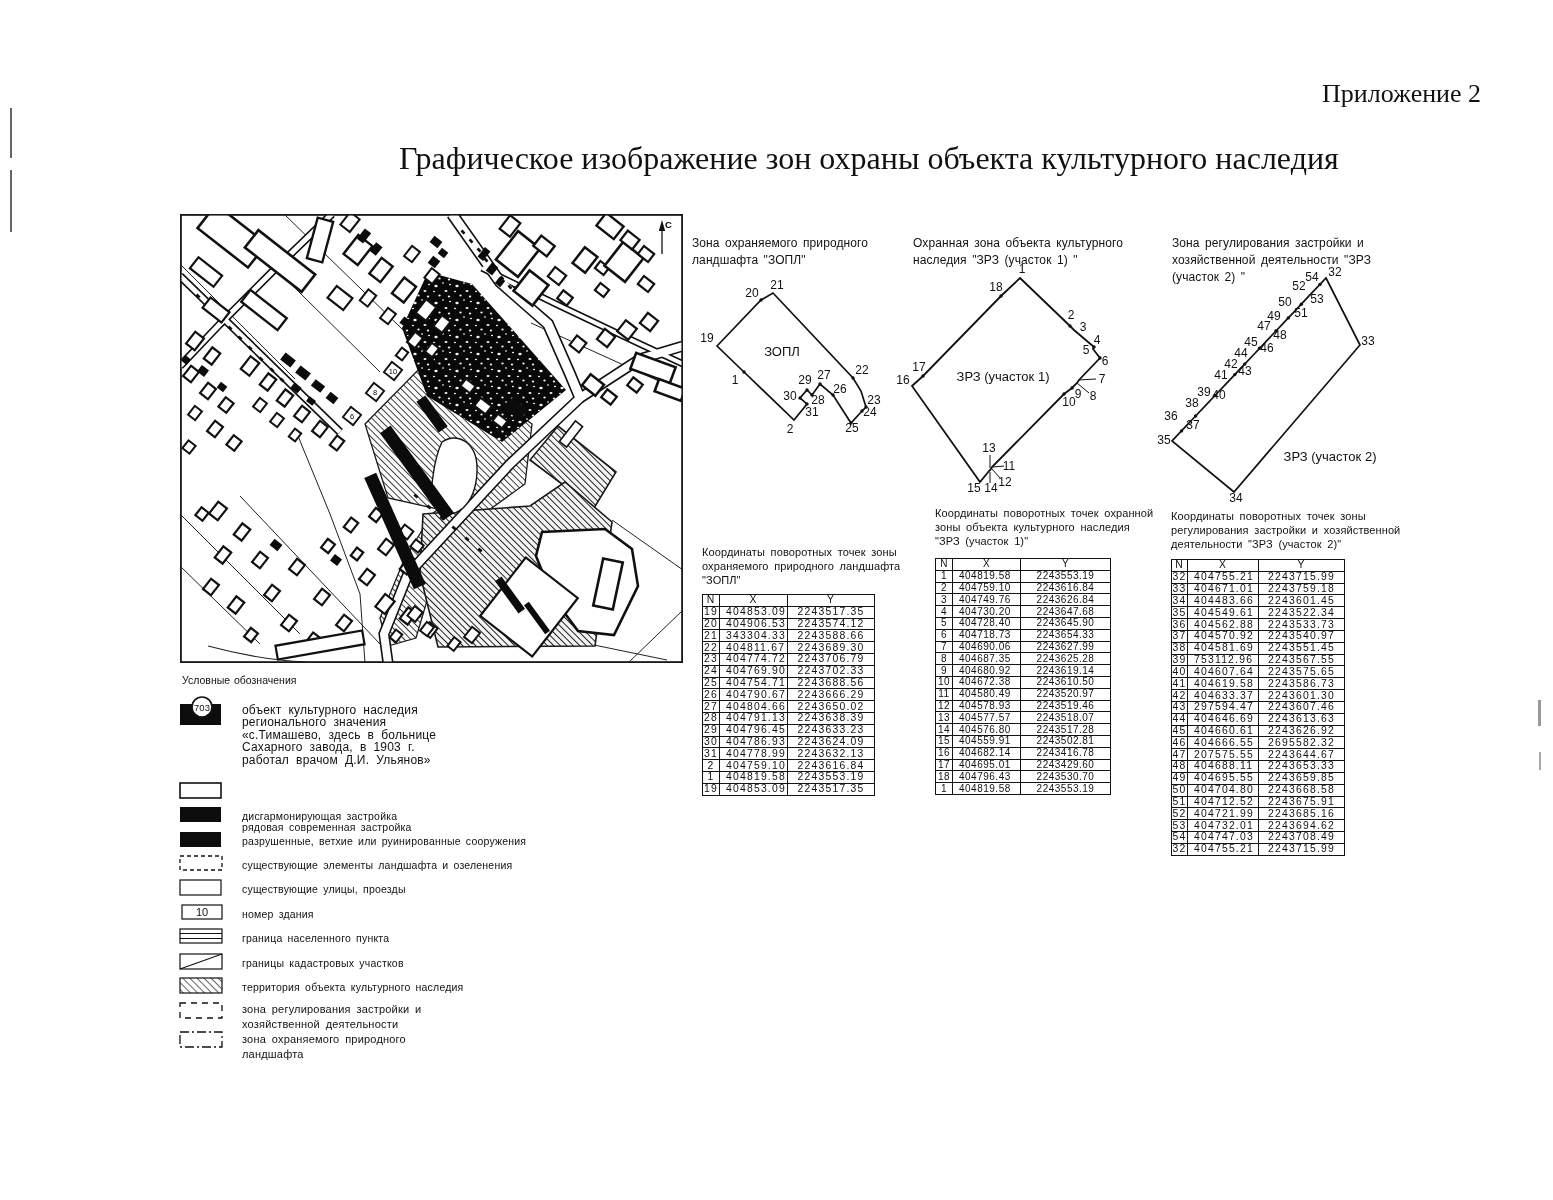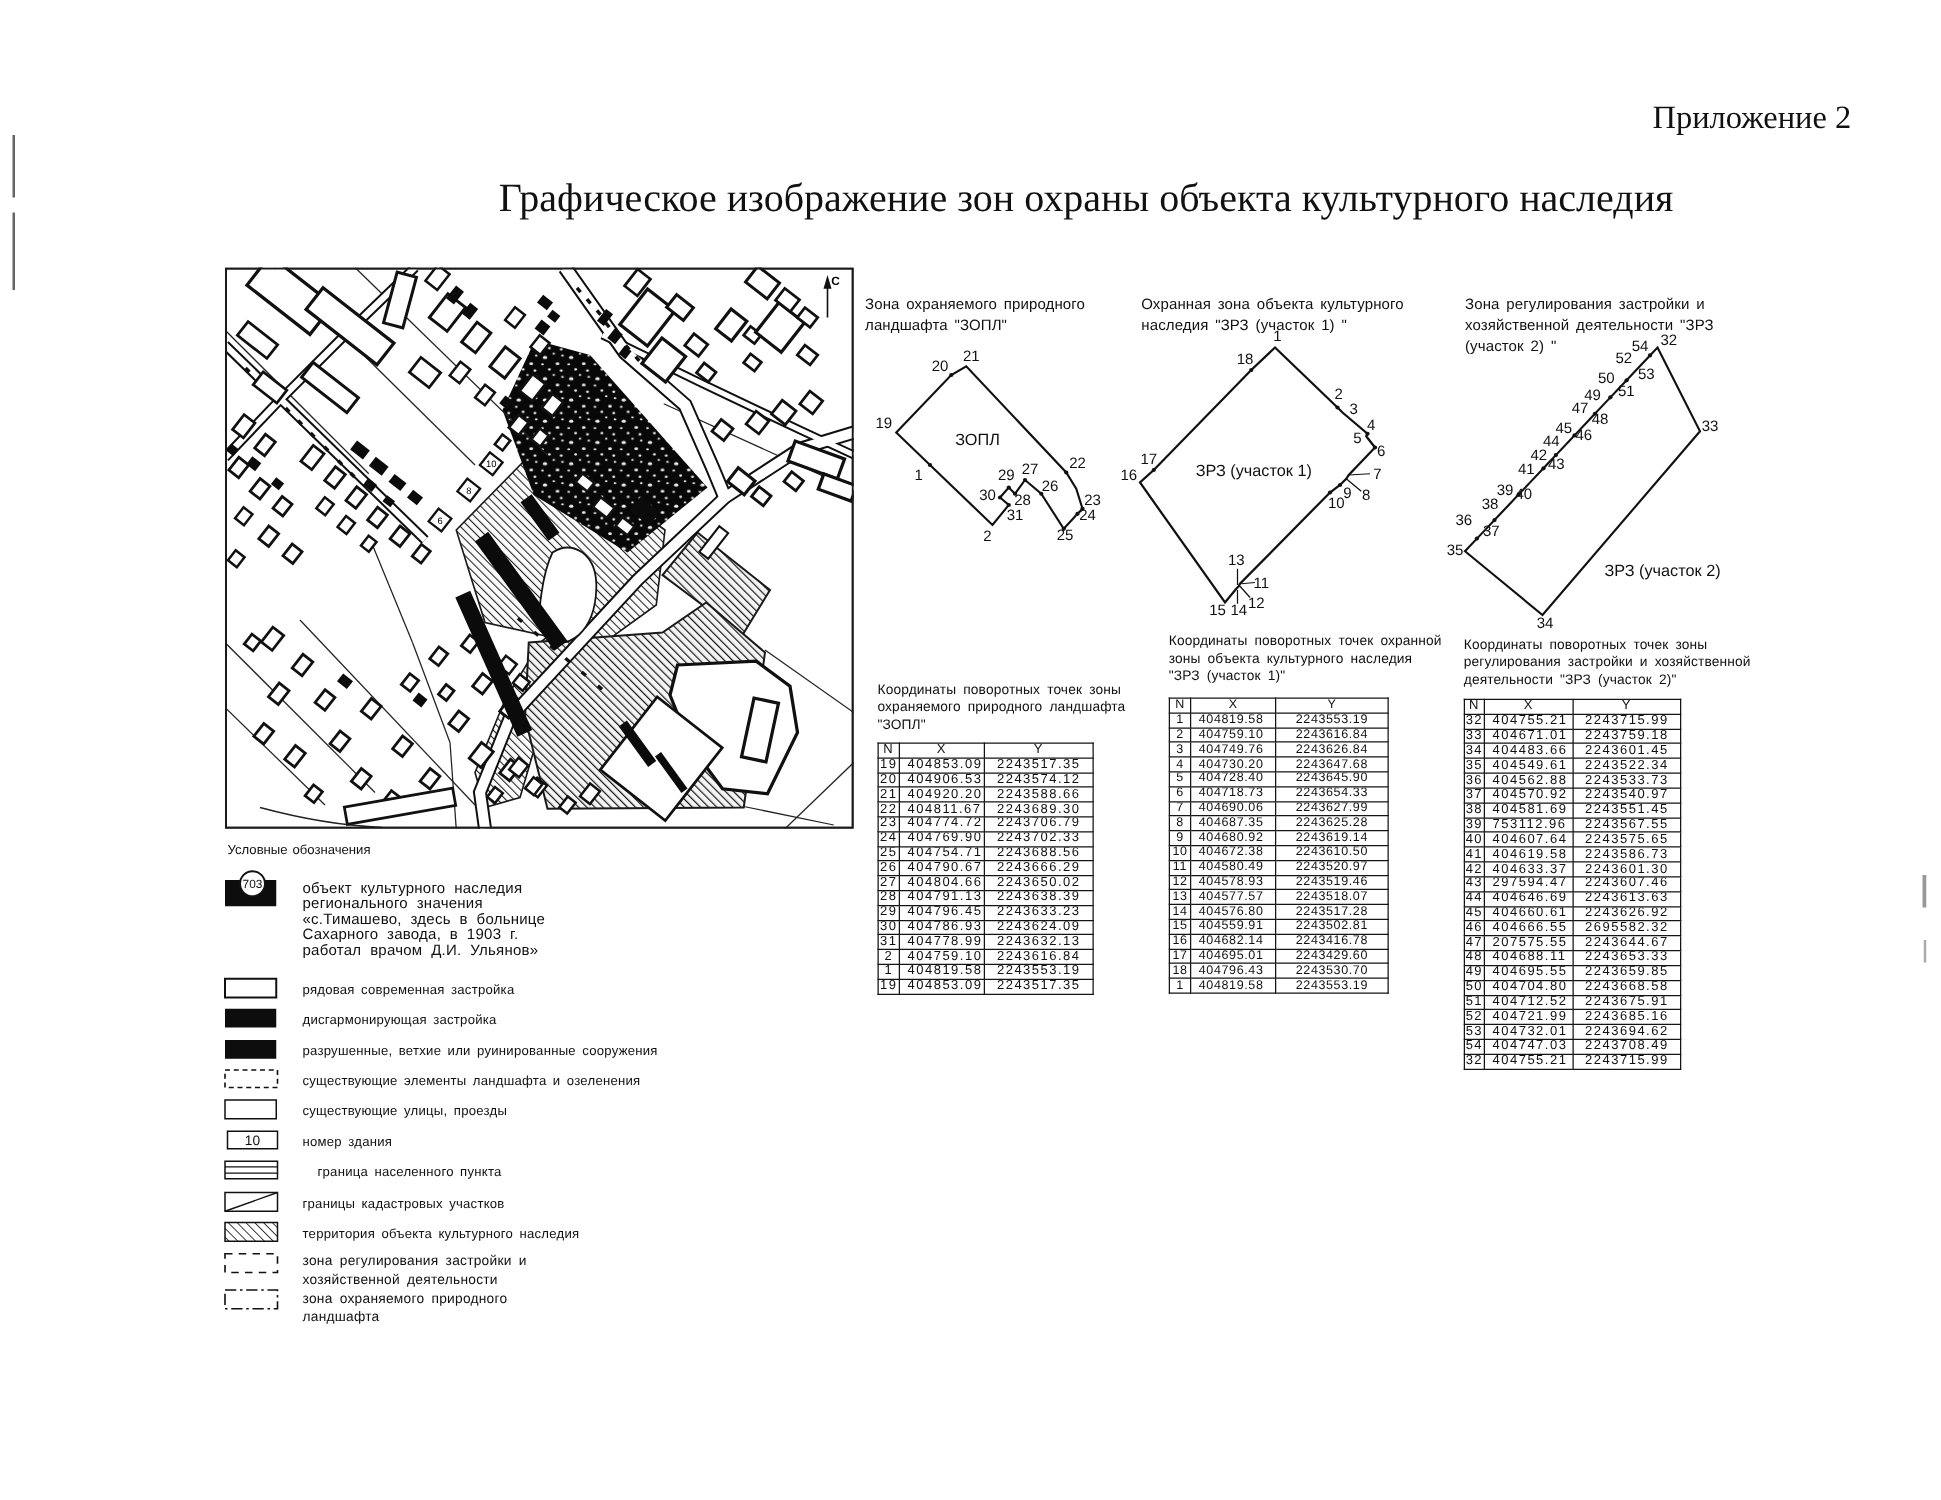--- a/index.html
+++ b/index.html
@@ -359,21 +359,21 @@
         <td class="xc">404853.09</td>
         <td>2243517.35</td>
       </tr>
       <tr style="height:11.8px">
         <td>20</td>
         <td class="xc">404906.53</td>
         <td>2243574.12</td>
       </tr>
       <tr style="height:11.8px">
         <td>21</td>
-        <td class="xc">404920.20</td>
+        <td class="xc">343304.33</td>
         <td>2243588.66</td>
       </tr>
       <tr style="height:11.8px">
         <td>22</td>
         <td class="xc">404811.67</td>
         <td>2243689.30</td>
       </tr>
       <tr style="height:11.8px">
         <td>23</td>
         <td class="xc">404774.72</td>
@@ -690,22 +690,22 @@
     <line x1="2" y1="263.5" x2="44" y2="263.5" stroke="#111" stroke-width="1.1"></line>
     <line x1="2" y1="268.5" x2="44" y2="268.5" stroke="#111" stroke-width="1.1"></line>
     <rect x="2" y="284" width="42" height="15" fill="#fff" stroke="#111" stroke-width="1.2"></rect>
     <line x1="2" y1="299" x2="44" y2="284" stroke="#111" stroke-width="1.1"></line>
     <rect x="2" y="308" width="42" height="15" fill="url(#hatchL)" stroke="#111" stroke-width="1.2"></rect>
     <rect x="2" y="333" width="42" height="15" fill="#fff" stroke="#111" stroke-width="1.3" stroke-dasharray="6 5"></rect>
     <rect x="2" y="362" width="42" height="15" fill="#fff" stroke="#111" stroke-width="1.3" stroke-dasharray="9 3 2 3"></rect>
   </svg>
 <div class="abs" style="left:182px;top:674px;font-size:10.5px;word-spacing:1px;">Условные обозначения</div>
 <div class="abs lt5" style="left:242px;top:704px;">объект культурного наследия<br>регионального значения<br>«с.Тимашево, здесь в больнице<br>Сахарного завода, в 1903 г.<br>работал врачом Д.И. Ульянов»</div>
-<div class="abs lt" style="left:242px;top:785px;">рядовая современная застройка</div>
+<div class="abs lt" style="left:242px;top:820px;">рядовая современная застройка</div>
 <div class="abs lt" style="left:242px;top:809px;">дисгармонирующая застройка</div>
 <div class="abs lt" style="left:242px;top:834px;">разрушенные, ветхие или руинированные сооружения</div>
 <div class="abs lt" style="left:242px;top:858px;">существующие элементы ландшафта и озеленения</div>
 <div class="abs lt" style="left:242px;top:882px;">существующие улицы, проезды</div>
 <div class="abs lt" style="left:242px;top:907px;">номер здания</div>
-<div class="abs lt" style="left:254px;top:931px;">граница населенного пункта</div>
+<div class="abs lt" style="left:242px;top:931px;">граница населенного пункта</div>
 <div class="abs lt" style="left:242px;top:956px;">границы кадастровых участков</div>
 <div class="abs lt" style="left:242px;top:980px;">территория объекта культурного наследия</div>
 <div class="abs lt2" style="left:242px;top:1002px;">зона регулирования застройки и<br>хозяйственной деятельности</div>
 <div class="abs lt2" style="left:242px;top:1032px;">зона охраняемого природного<br>ландшафта</div>
 </body></html>

